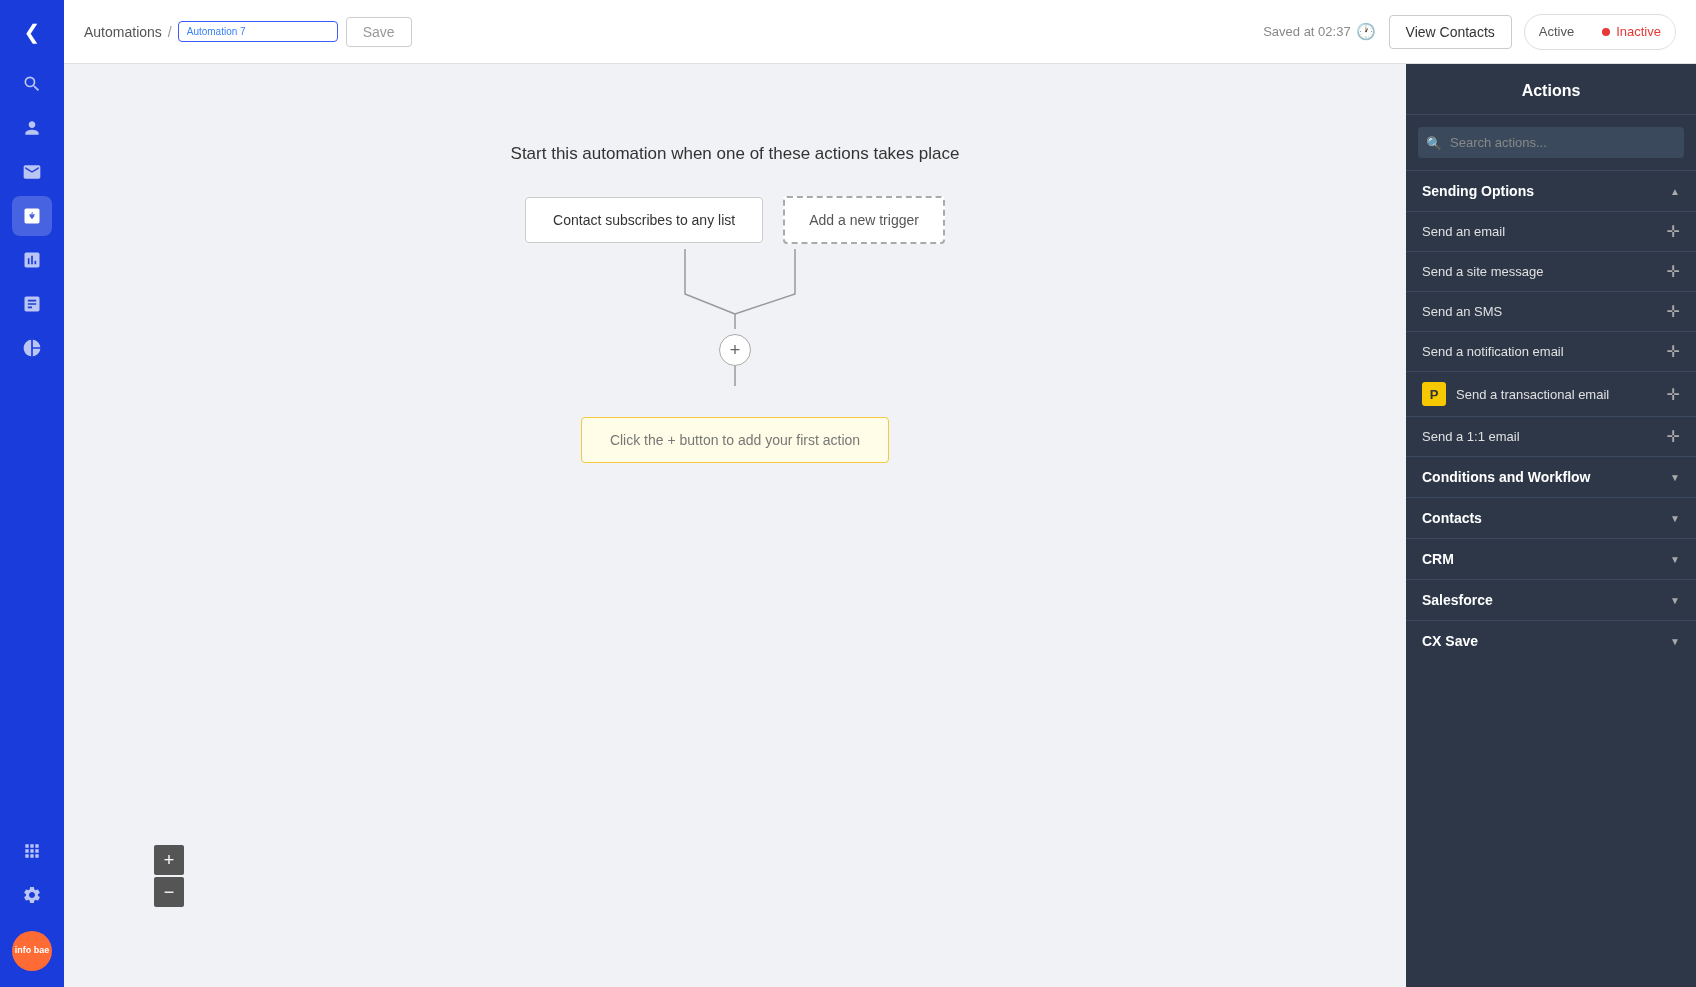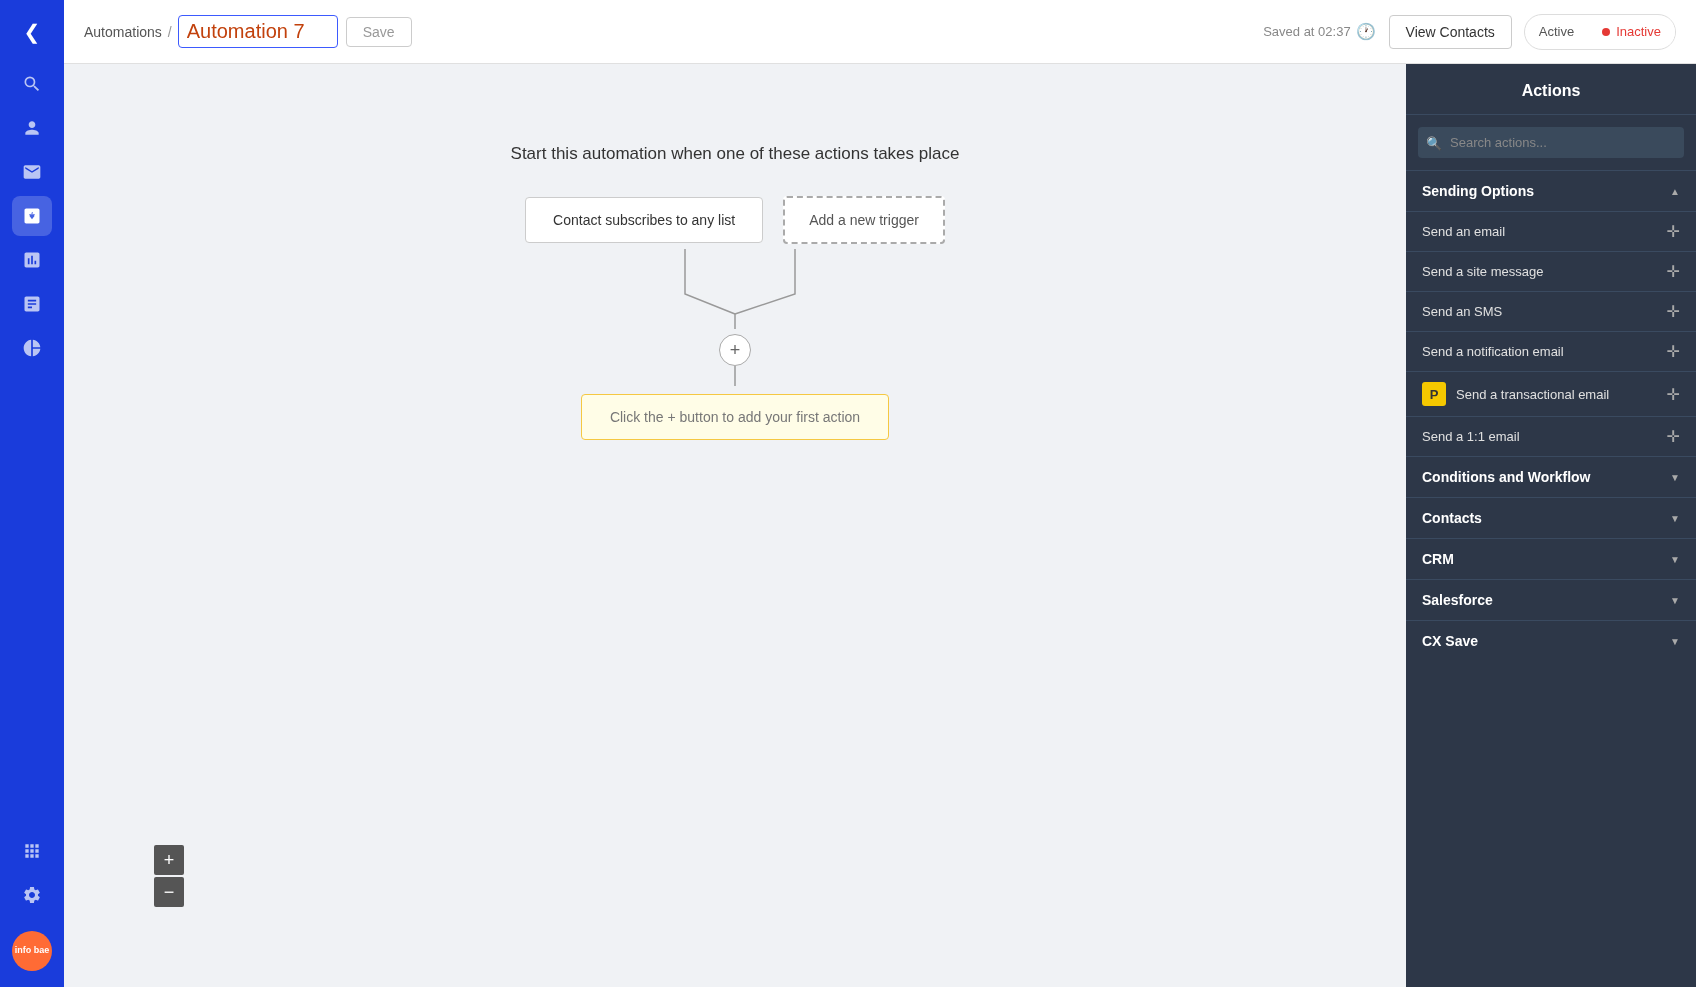--- a/index.html
+++ b/index.html
@@ -59,22 +59,22 @@
     .breadcrumb {
       display: flex; align-items: center; gap: 6px;
       font-size: 14px; color: #555;
     }
     .breadcrumb-link { color: #555; cursor: pointer; }
     .breadcrumb-sep { color: #999; }
     .automation-name-input {
       border: 1px solid #3d5afe;
       border-radius: 4px;
       padding: 4px 8px;
-      font-size: 20px;
-      color: #c2410c;
+      font-size: 10px;
+      color: #3b82f6;
       width: 160px;
       outline: none;
     }
     .save-btn {
       background: white;
       border: 1px solid #ccc;
       border-radius: 4px;
       padding: 6px 16px;
       font-size: 14px;
       color: #999;
@@ -195,21 +195,21 @@
       margin: 0 auto;
     }
 
     .action-hint-box {
       background: #fffde7;
       border: 1px solid #f5c842;
       border-radius: 4px;
       padding: 14px 28px;
       font-size: 14px;
       color: #777;
-      margin-top: 8px;
+      margin-top: 31px;
       white-space: nowrap;
     }
 
     
     .zoom-controls {
       position: absolute;
       bottom: 80px;
       left: 90px;
       display: flex;
       flex-direction: column;

